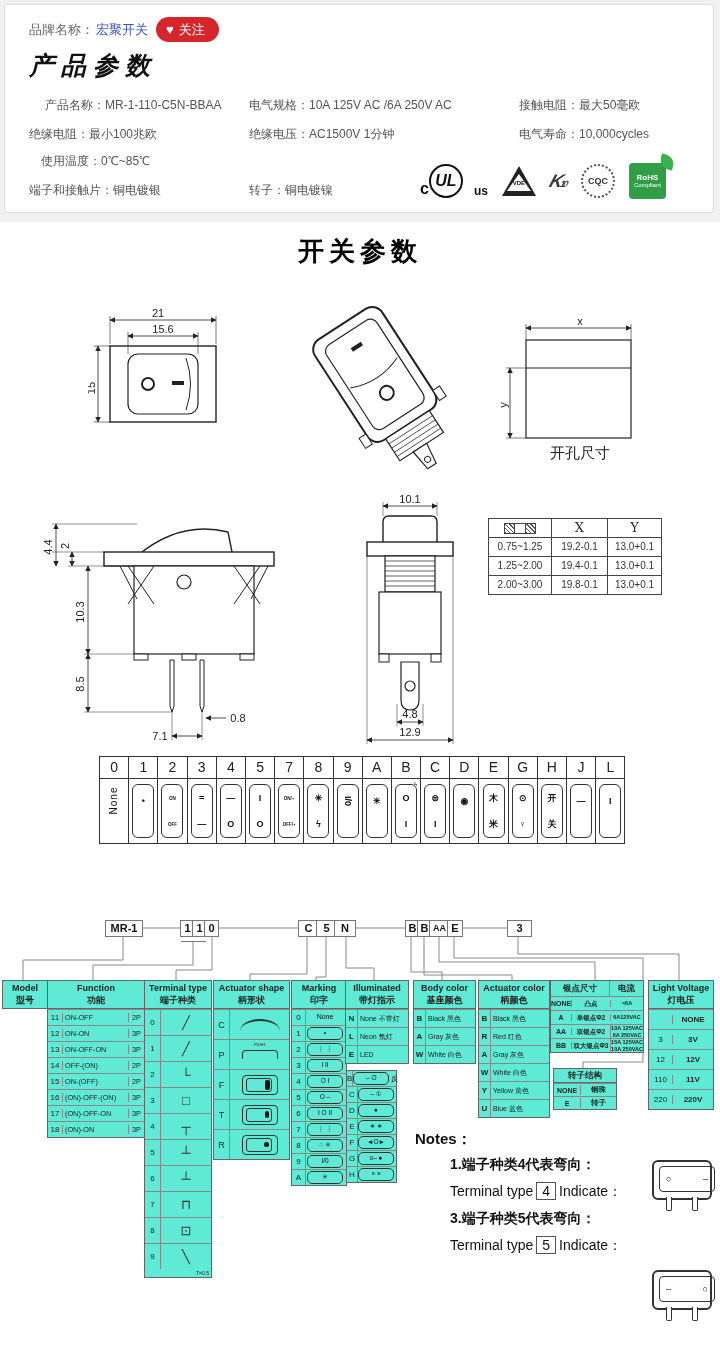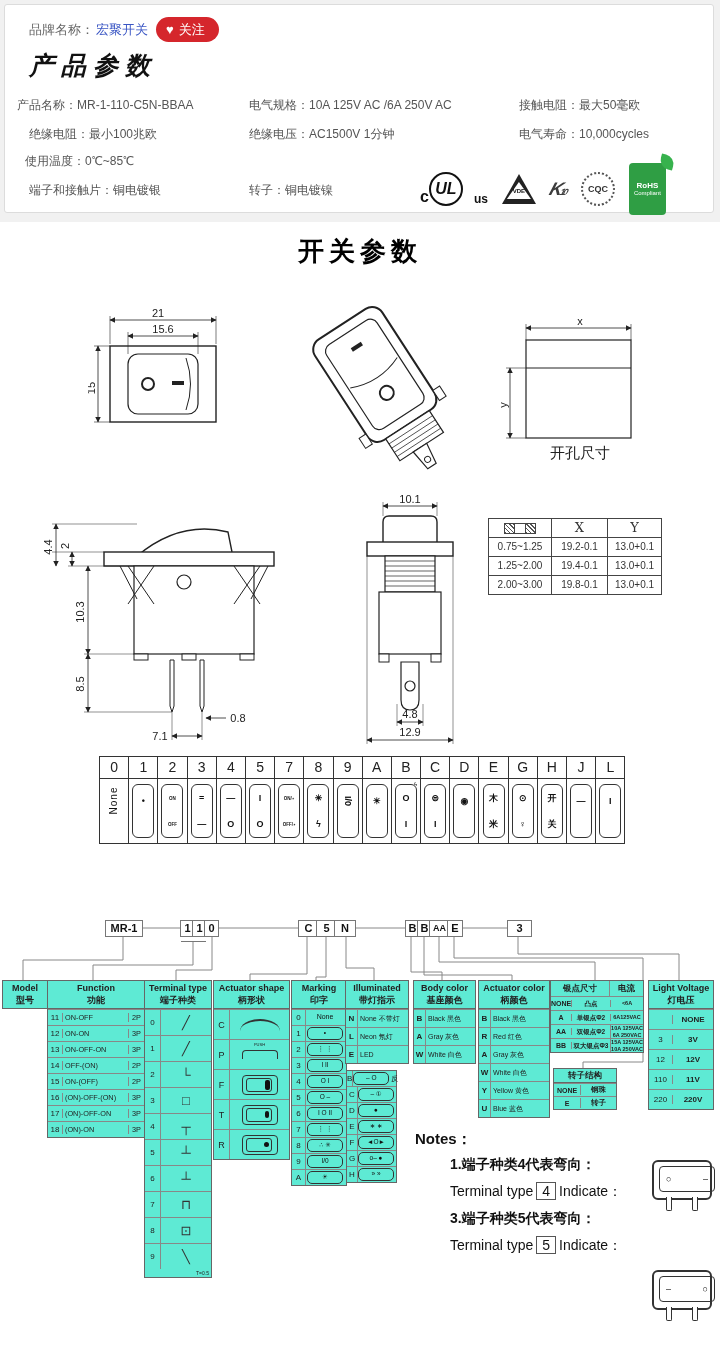--- a/index.html
+++ b/index.html
@@ -17,21 +17,21 @@
   .certs{left:415px;top:158px;display:flex;align-items:center;gap:14px;}
   .ulwrap{display:flex;align-items:flex-end;font-weight:bold;color:#111;}
   .ulcircle{width:30px;height:30px;border:2px solid #111;border-radius:50%;display:flex;align-items:center;justify-content:center;font-style:italic;font-weight:bold;font-size:16px;}
   .ulus{font-size:12px;margin-left:11px;}
   .vdetri{width:0;height:0;border-left:17px solid transparent;border-right:17px solid transparent;border-bottom:30px solid #222;position:relative;}
   .vdetri i{position:absolute;left:-12px;top:8px;width:24px;height:17px;background:#fff;clip-path:polygon(50% 0,100% 100%,0 100%);}
   .vdetxt{position:absolute;left:-10px;top:14px;width:20px;text-align:center;font-size:6px;font-weight:bold;font-style:normal;color:#111;}
   .enec{font-style:italic;font-weight:bold;color:#3c3c3c;font-size:18px;transform:skewX(-18deg);letter-spacing:-2px;}
   .enec small{font-size:9px;}
   .cqccircle{width:30px;height:30px;border:2px dotted #555;border-radius:50%;display:flex;align-items:center;justify-content:center;font-size:9px;font-weight:bold;color:#333;}
-  .rohs{background:#2f9e44;border-radius:4px;color:#fff;text-align:center;padding:19px 5px;line-height:1;position:relative;}
+  .rohs{background:#2f9e44;border-radius:4px;color:#fff;text-align:center;padding:11px 5px;line-height:1;position:relative;}
   .rohs b{display:block;font-size:8px;}
   .rohs span{display:block;font-size:6px;}
   .leaf{position:absolute;right:-8px;top:-8px;width:14px;height:14px;background:#37b24d;border-radius:0 70% 0 70%;transform:rotate(15deg);}
   
   #sheet{left:0;top:222px;width:720px;height:1123px;background:#fff;}
   .bigtitle{width:720px;text-align:center;font-size:26px;font-weight:bold;color:#000;letter-spacing:5px;}
   svg text{font-family:"Liberation Sans",sans-serif;}
   .dim{font-size:11px;fill:#222;}
   
   .tht{left:488px;top:296px;width:172px;border:1px solid #444;font-size:10px;background:#fff;}
@@ -121,29 +121,29 @@
   <div class="brandrow abs">
     <span>品牌名称：</span>
     <span class="brandlink" style="margin-left:-6px;">宏聚开关</span>
     <button class="followbtn">
       <span>♥</span>
       <span>关注</span>
     </button>
   </div>
   <div class="caltitle abs">产品参数</div>
 
-  <div class="spec abs" style="left:12px;top:92px;"><span class="lb">产品名称：</span><span>MR-1-110-C5N-BBAA</span></div>
+  <div class="spec abs" style="left:40px;top:92px;"><span class="lb">产品名称：</span><span>MR-1-110-C5N-BBAA</span></div>
   <div class="spec abs" style="left:244px;top:92px;"><span class="lb">电气规格：</span><span>10A  125V  AC /6A 250V  AC</span></div>
   <div class="spec abs" style="left:514px;top:92px;"><span class="lb">接触电阻：</span><span>最大50毫欧</span></div>
 
   <div class="spec abs" style="left:24px;top:121px;"><span class="lb">绝缘电阻：</span><span>最小100兆欧</span></div>
   <div class="spec abs" style="left:244px;top:121px;"><span class="lb">绝缘电压：</span><span>AC1500V 1分钟</span></div>
   <div class="spec abs" style="left:514px;top:121px;"><span class="lb">电气寿命：</span><span>10,000cycles</span></div>
 
-  <div class="spec abs" style="left:20px;top:148px;"><span class="lb">使用温度：</span><span>0℃~85℃</span></div>
+  <div class="spec abs" style="left:36px;top:148px;"><span class="lb">使用温度：</span><span>0℃~85℃</span></div>
 
   <div class="spec abs" style="left:24px;top:177px;"><span class="lb">端子和接触片：</span><span>铜电镀银</span></div>
   <div class="spec abs" style="left:244px;top:177px;"><span class="lb">转子：</span><span>铜电镀镍</span></div>
 
   <div class="certs abs">
     <div class="ulwrap">
       <span>c</span>
       <span class="ulcircle">UL</span>
       <span class="ulus">us</span>
     </div>

